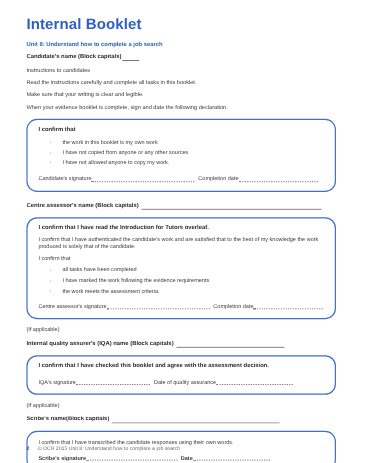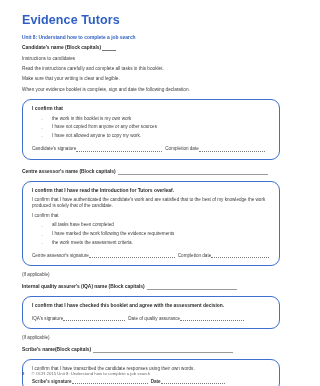--- a/index.html
+++ b/index.html
@@ -153,21 +153,21 @@
     color: #4a4a4a;
     margin-right: 7px;
     display: inline-block;
   }
 </style>
 </head>
 <body>
 
 <div class="page">
 
-  <h1 class="title">Evidence Tutors</h1>
+  <h1 class="title">Internal Booklet</h1>
 
   <div class="unit-line">Unit 8: Understand how to complete a job search</div>
 
   <div class="field-line">
     <span>Candidate's name (Block capitals)</span><span class="rule-short"></span>
   </div>
 
   <div class="instr first">Instructions to candidates</div>
   <div class="instr">Read the instructions carefully and complete all tasks in this booklet.</div>
   <div class="instr">Make sure that your writing is clear and legible.</div>

